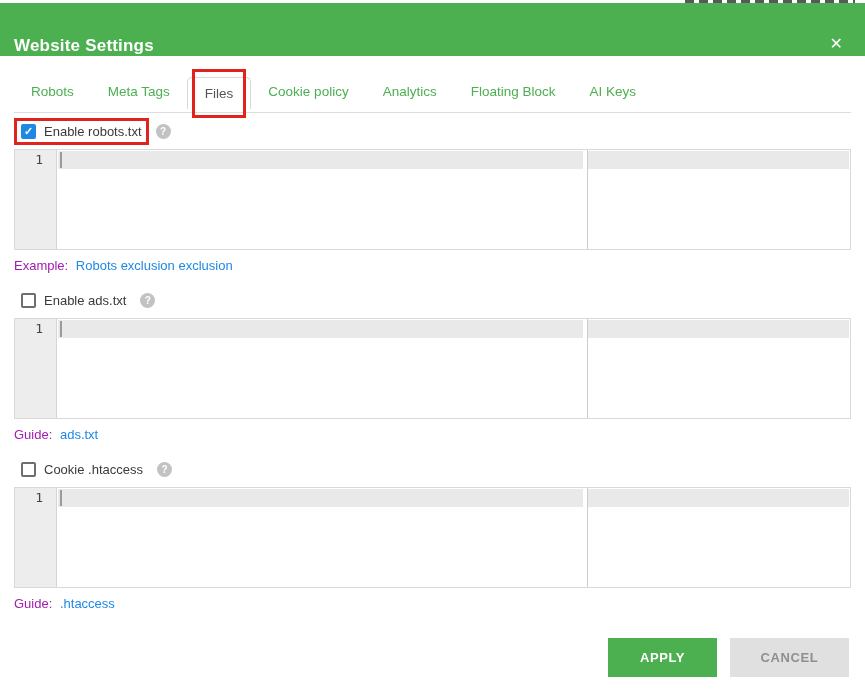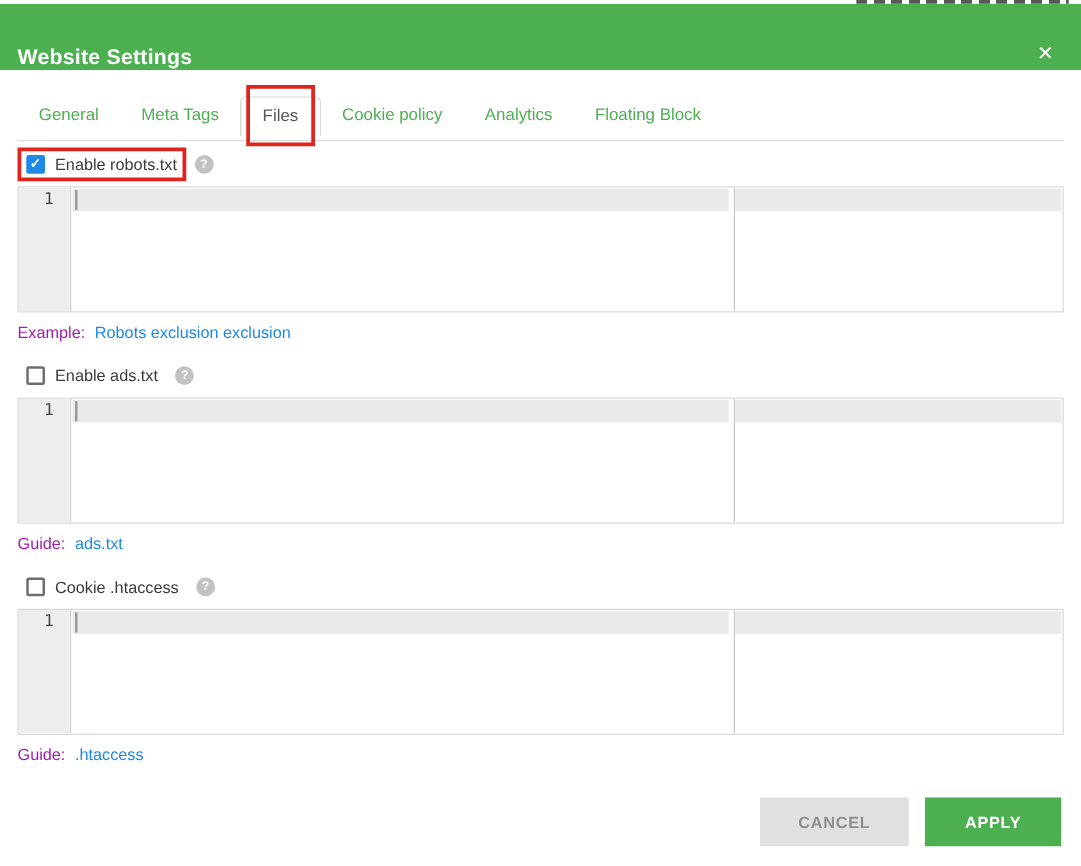--- a/index.html
+++ b/index.html
@@ -78,28 +78,29 @@
 <div class="modal">
 
   <div class="hdr">
     <h1>Website Settings</h1>
     <span class="close">✕</span>
   </div>
 
   <div class="body">
 
     <div class="tabs">
-      <span class="tab">General</span>
+      <span class="tab">Robots</span>
       <span class="tab">Meta Tags</span>
       <span class="tab-active">
         <span class="ann-box">Files</span>
       </span>
       <span class="tab">Cookie policy</span>
       <span class="tab">Analytics</span>
       <span class="tab">Floating Block</span>
+      <span class="tab">AI Keys</span>
     </div>
 
     <div class="sec">
       <div class="row">
         <span class="cb-wrap annotated">
           <span class="checkbox checked">
             <span class="mark">✓</span>
           </span>
           <span class="cb-label">Enable robots.txt</span>
         </span>
@@ -164,18 +165,18 @@
         </div>
         <div class="caret"></div>
       </div>
       <div class="caption">
         <span class="cap-prefix">Guide:</span>
         <a class="cap-link">.htaccess</a>
       </div>
     </div>
 
     <div class="footer">
+      <button class="btn btn-apply">APPLY</button>
       <button class="btn btn-cancel">CANCEL</button>
-      <button class="btn btn-apply">APPLY</button>
     </div>
 
   </div>
 </div>
 
 </body></html>

